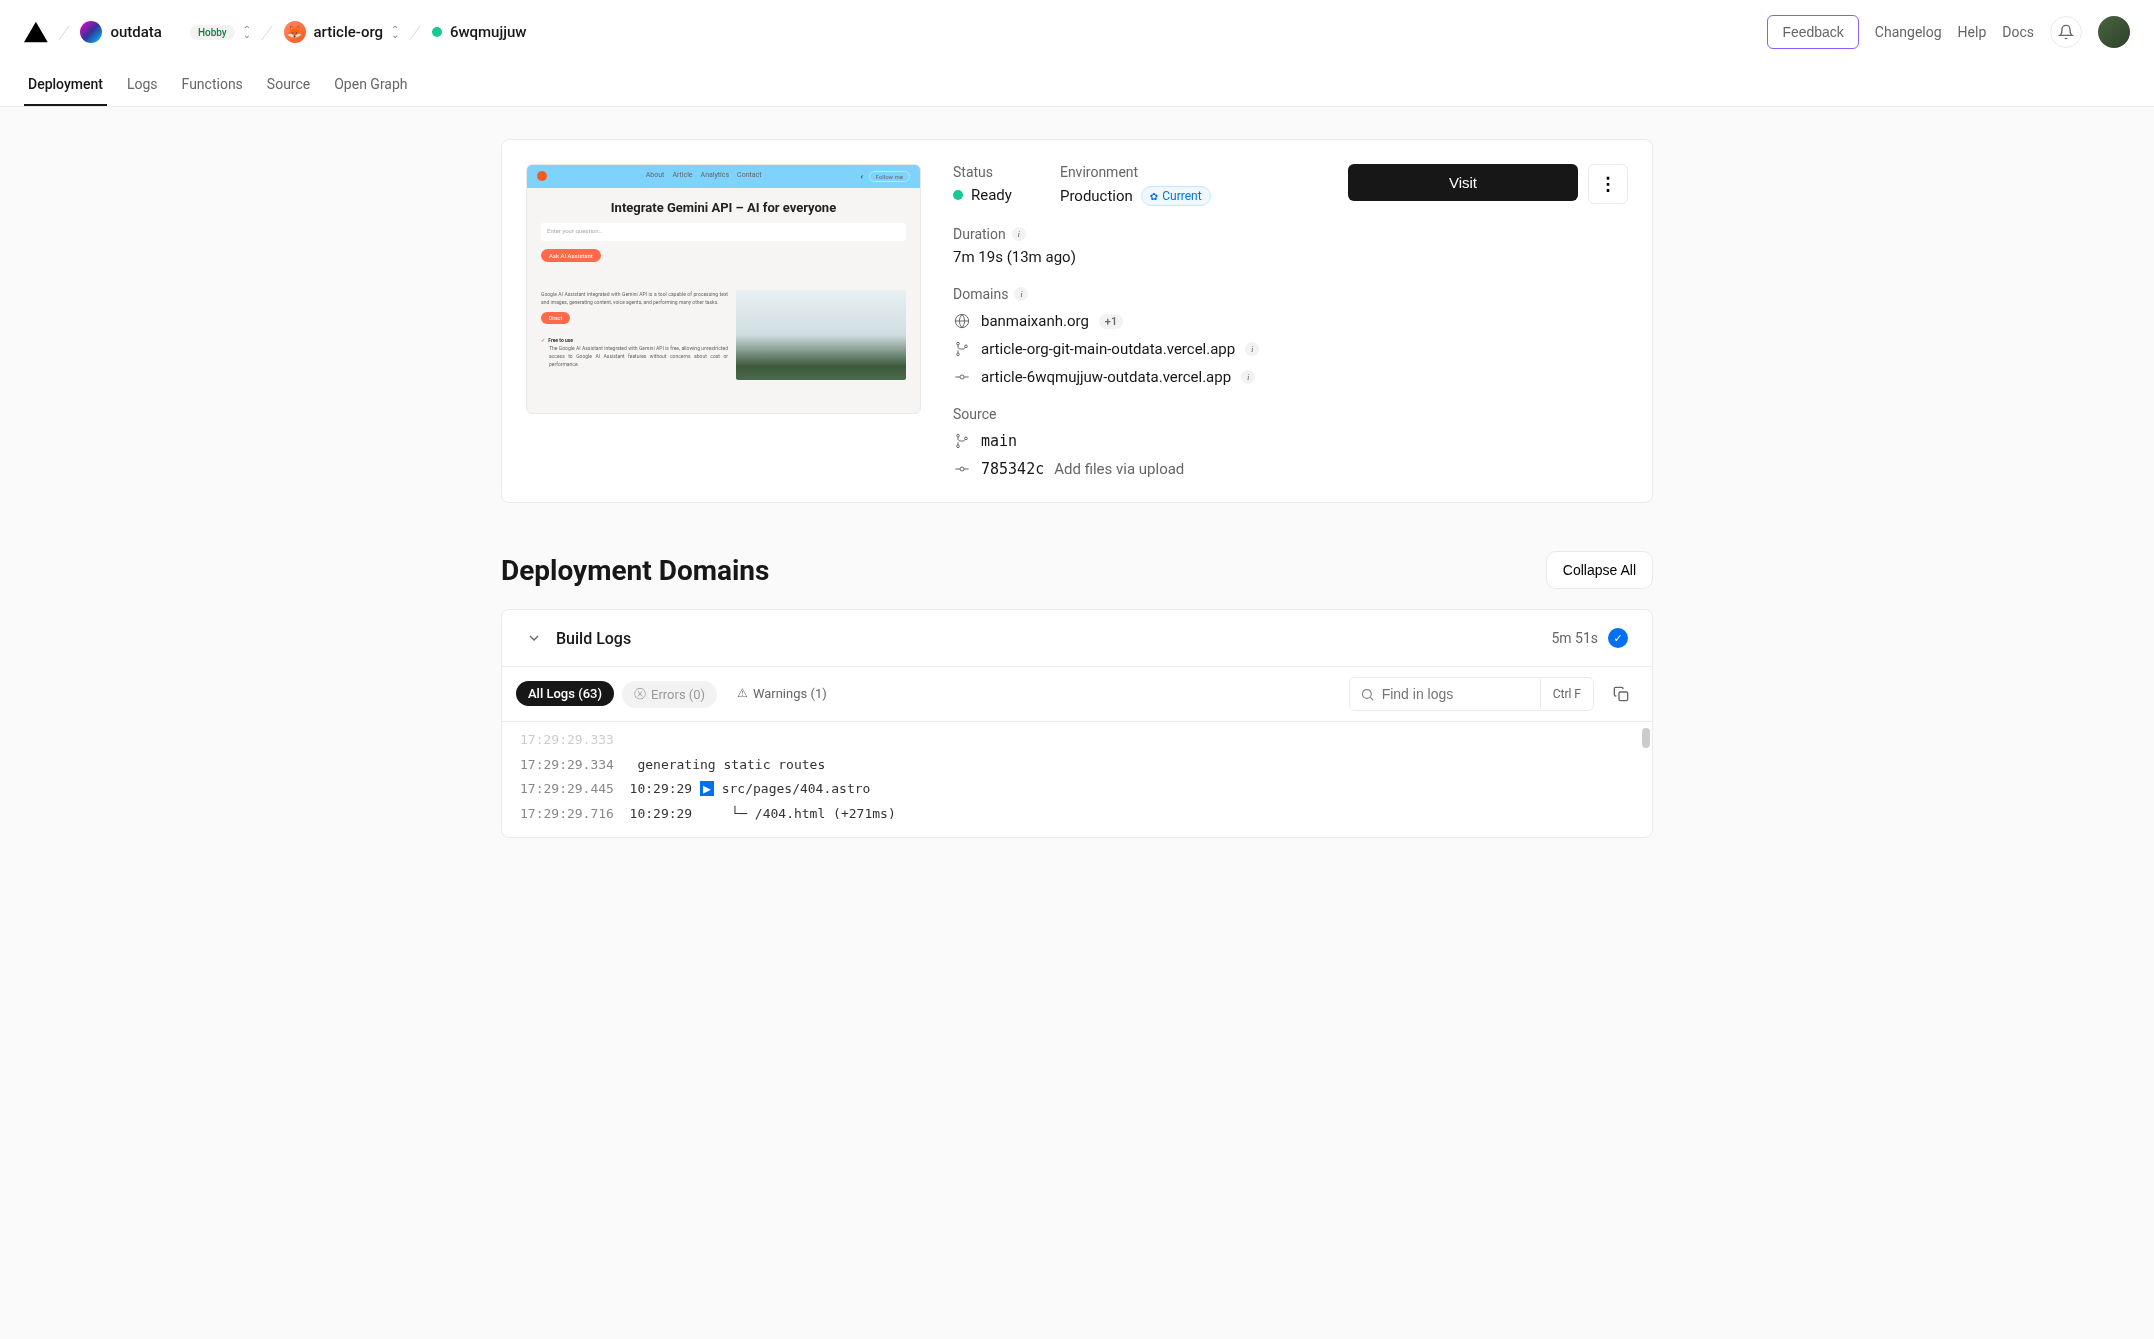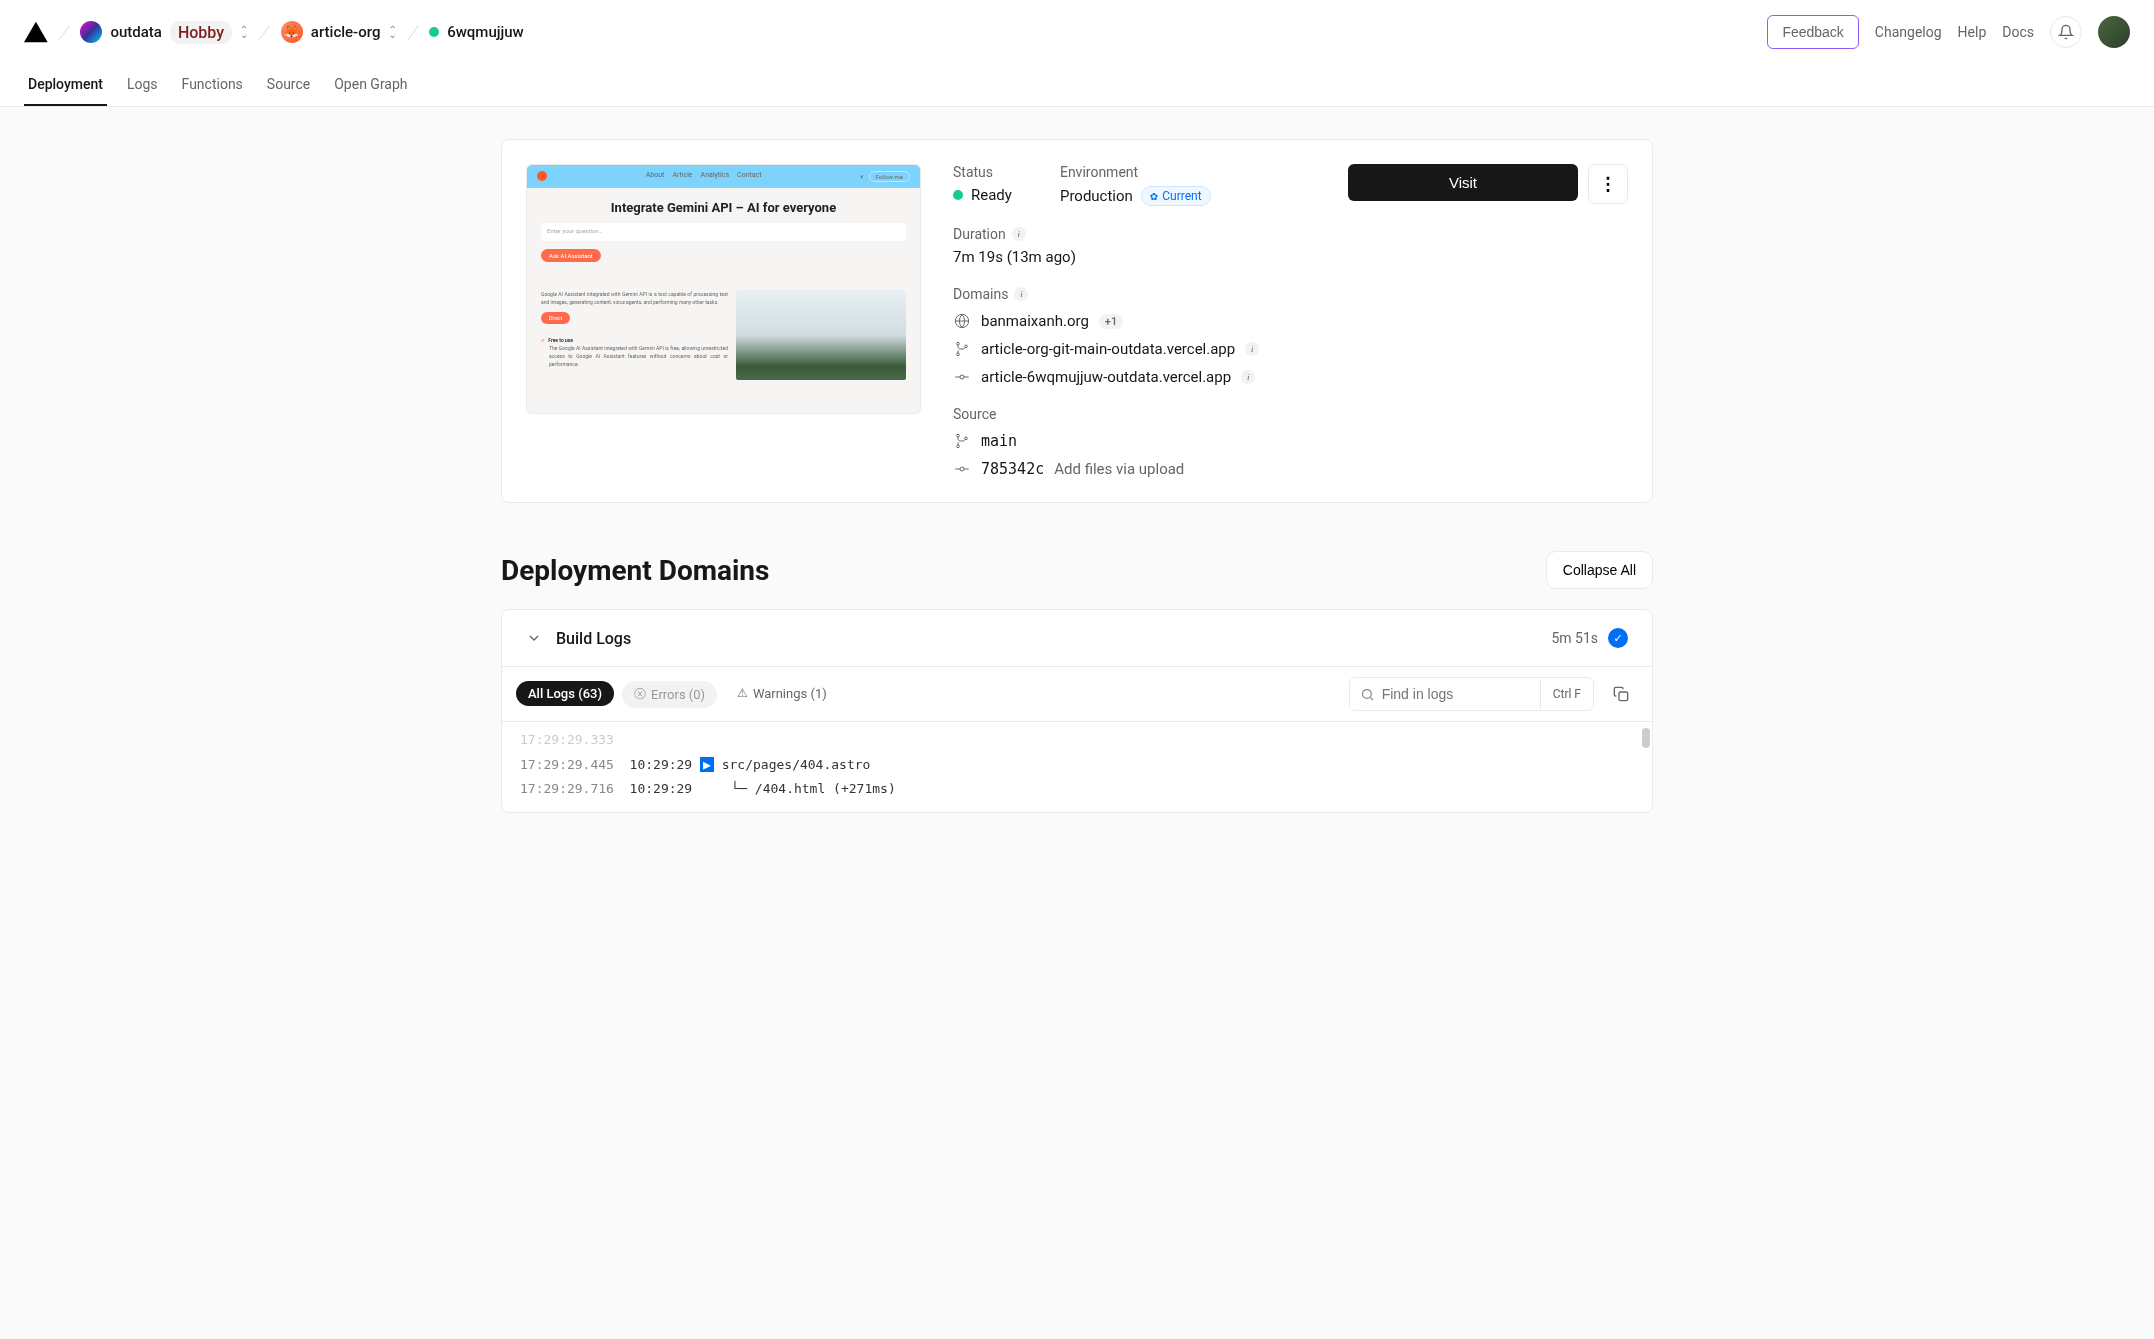--- a/index.html
+++ b/index.html
@@ -6,21 +6,21 @@
 body { font-family: -apple-system, BlinkMacSystemFont, "Segoe UI", Roboto, sans-serif; background: #fafafa; color: #171717; font-size: 14px; }
 .header { background: #fff; border-bottom: 1px solid #eaeaea; }
 .topbar { display: flex; align-items: center; justify-content: space-between; padding: 0 24px; height: 64px; }
 .breadcrumbs { display: flex; align-items: center; gap: 12px; }
 .logo { width: 24px; height: 24px; }
 .slash { color: #ccc; font-size: 22px; font-weight: 100; transform: rotate(15deg); }
 .bc-item { display: flex; align-items: center; gap: 8px; }
 .avatar-gradient { width: 22px; height: 22px; border-radius: 50%; background: linear-gradient(135deg, #ff00cc, #333399, #00ccff); }
 .avatar-icon { width: 22px; height: 22px; border-radius: 50%; background: linear-gradient(135deg,#ff8a65,#ff5722); display:flex;align-items:center;justify-content:center;font-size:12px;}
 .bc-text { font-size: 15px; font-weight: 500; color: #171717; }
-.badge-hobby { background: #f2f2f2; color: #7f1d1d; padding: 2px 8px; border-radius: 10px; font-size: 16px; font-weight: 500; }
+.badge-hobby { background: #f2f2f2; color: #15803d; padding: 2px 8px; border-radius: 10px; font-size: 10px; font-weight: 500; margin-left: 20px; }
 .selector-icon { color: #888; font-size: 10px; display:flex;flex-direction:column;line-height:5px;cursor:pointer;}
 .status-dot { width: 10px; height: 10px; border-radius: 50%; background: #17c994; }
 .topbar-right { display: flex; align-items: center; gap: 16px; }
 .btn-outline { border: 1px solid #8b5cf6; background: #fff; padding: 8px 14px; border-radius: 6px; font-size: 14px; color: #666; cursor: pointer; }
 .link-top { color: #666; font-size: 14px; text-decoration: none; cursor: pointer; }
 .bell-btn { width: 32px; height: 32px; border: 1px solid #eaeaea; border-radius: 50%; display: flex; align-items: center; justify-content: center; cursor: pointer; color:#666;}
 .user-avatar { width: 32px; height: 32px; border-radius: 50%; background: linear-gradient(135deg, #4a6741, #2d3e2a); }
 .tabs { display: flex; gap: 16px; padding: 0 24px; }
 .tab { padding: 12px 4px; color: #666; font-size: 14px; cursor: pointer; border-bottom: 2px solid transparent; }
 .tab.active { color: #171717; border-bottom-color: #171717; font-weight: 500; }
@@ -328,17 +328,18 @@
             <svg width="16" height="16" viewBox="0 0 24 24" fill="none" stroke="currentColor" stroke-width="2">
               <rect x="9" y="9" width="13" height="13" rx="2"></rect>
               <path d="M5 15H4a2 2 0 0 1-2-2V4a2 2 0 0 1 2-2h9a2 2 0 0 1 2 2v1"></path>
             </svg>
           </div>
       </div>
     </div>
     <div class="log-lines">
       <div class="scrollbar"></div>
       <div class="log-line"><span class="ts ts-faded">17:29:29.333</span></div>
+      <div class="log-line"><span class="ts">17:29:29.334</span><span>   generating static routes</span></div>
       <div class="log-line"><span class="ts">17:29:29.445</span>  <span>10:29:29</span> <span class="bluebox">▶</span><span> src/pages/404.astro</span></div>
       <div class="log-line"><span class="ts">17:29:29.716</span>  <span>10:29:29</span>   <span>  └─ </span><span>/404.html (+271ms)</span></div>
     </div>
   </div>
 </div>
 
 </body></html>

